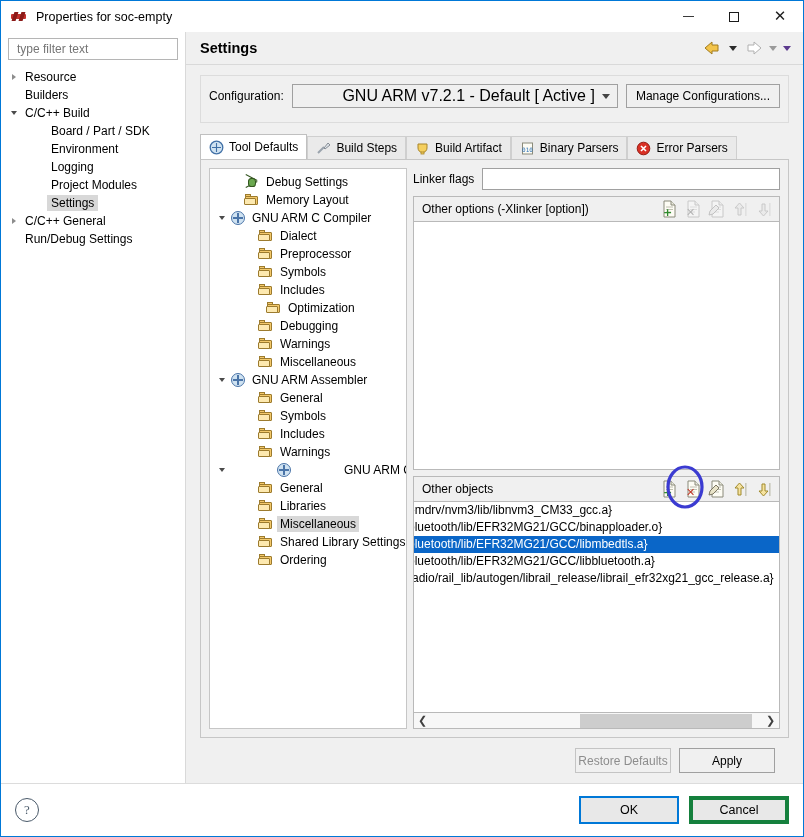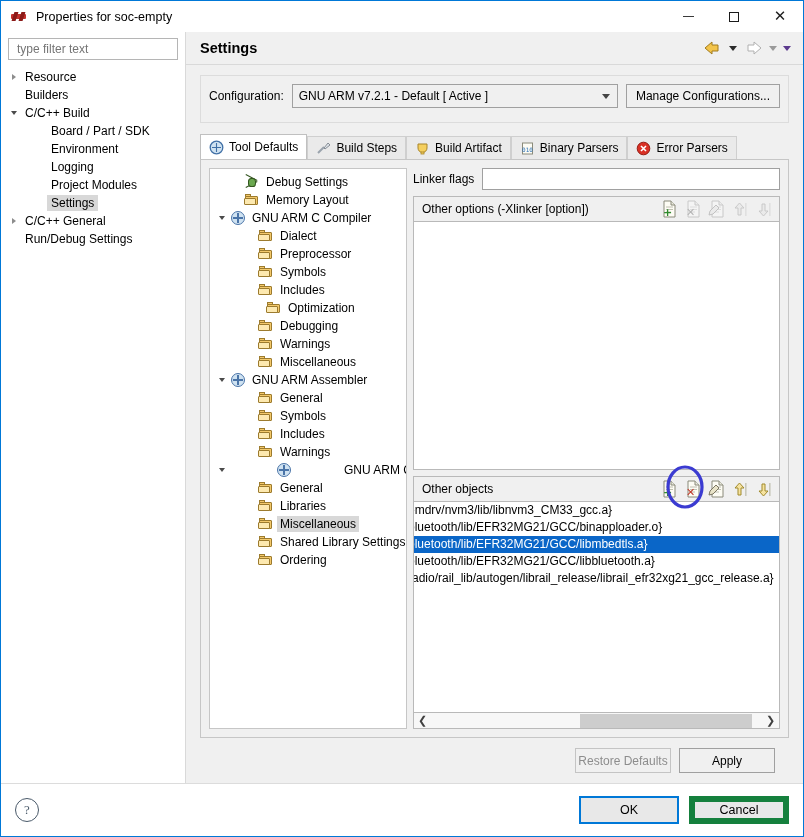--- a/index.html
+++ b/index.html
@@ -65,21 +65,21 @@
   .content{flex:1 1 auto;padding:0 14px;display:flex;flex-direction:column;min-height:0;background:#f0f0f0;}
   .configbar{
     margin-top:10px;border:1px solid #dcdcdc;background:#f0f0f0;padding:8px 8px 14px 8px;
     display:flex;align-items:center;gap:8px;flex:0 0 auto;
   }
   .configlabel{font-size:12px;}
   .combo{
     flex:1 1 auto;height:24px;border:1px solid #a0a0a0;background:#f0f0f0;
     display:flex;align-items:center;padding:0 0 0 6px;box-sizing:border-box;min-width:0;
   }
-  .combo .val{flex:1 1 auto;font-size:12px;white-space:nowrap;overflow:hidden;}
+  .combo .val{flex:1 1 auto;font-size:16px;white-space:nowrap;overflow:hidden;text-align:right;}
   .combo .cdrop{width:22px;display:flex;align-items:center;justify-content:center;}
   .cdrop .chev{border-top-color:#444;border-left-width:4px;border-right-width:4px;border-top-width:5px;}
   .btn{
     height:24px;border:1px solid #a0a0a0;background:#f0f0f0;font-size:12px;
     padding:0 9px;display:flex;align-items:center;justify-content:center;
     font-family:"Liberation Sans",sans-serif;white-space:nowrap;box-sizing:border-box;
   }
   
   .tabs{display:flex;align-items:flex-end;margin-top:11px;flex:0 0 auto;height:25px;}
   .tab{
@@ -149,21 +149,21 @@
   }
   .btn.wide{width:96px;height:25px;}
   .btn.dis{color:#8d8d8d;background:#f0f0f0;border-color:#c4c4c4;}
   .dlgfooter{
     flex:0 0 52px;height:52px;border-top:1px solid #dcdcdc;background:#fff;display:flex;align-items:center;
     padding:0 14px;
   }
   .helpbtn{width:22px;height:22px;border-radius:50%;border:1.5px solid #4a5a6a;display:flex;align-items:center;justify-content:center;font-size:13px;color:#4a5a6a;font-family:"Liberation Serif",serif;}
   .dlgbtns{margin-left:auto;display:flex;gap:10px;}
   .dbtn{
-    width:100px;height:28px;border:6px solid #15803d;background:#e8e8e8;font-size:12.5px;
+    width:100px;height:28px;border:4px solid #15803d;background:#e8e8e8;font-size:12.5px;
     display:flex;align-items:center;justify-content:center;box-sizing:border-box;
     font-family:"Liberation Sans",sans-serif;
   }
   .dbtn.focus{border:2px solid #0078d7;background:#e8e8e8;}
   .annot{position:absolute;pointer-events:none;}
 </style>
 </head>
 <body>
 
 <div class="dialog">

